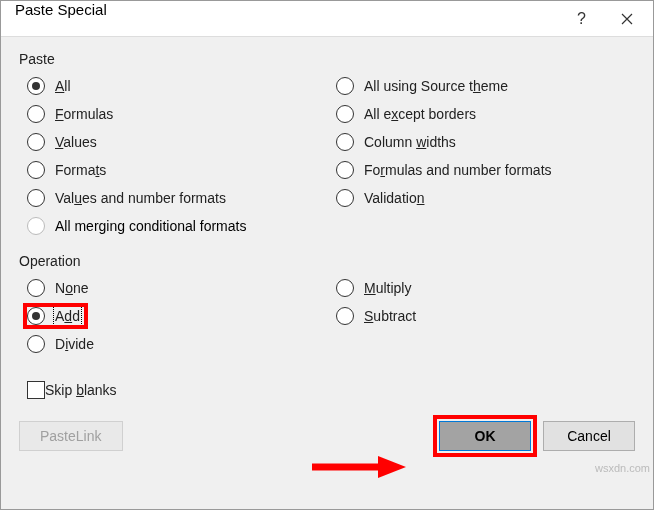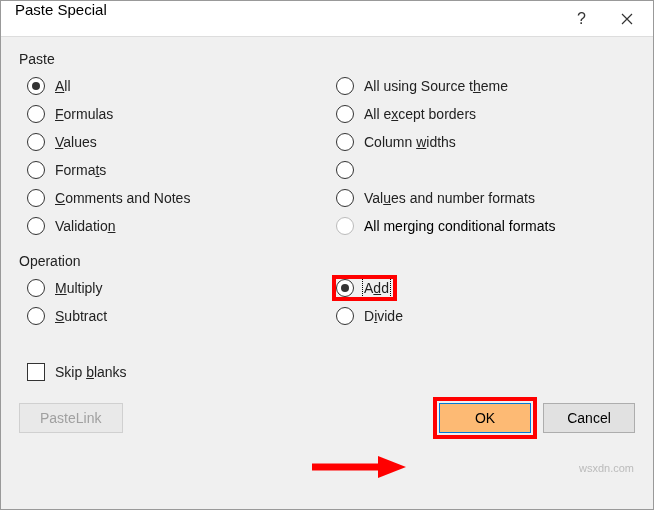--- a/index.html
+++ b/index.html
@@ -14,33 +14,33 @@
     .fieldset { margin-bottom: 10px; }
     .radio-grid { display: grid; grid-template-columns: 1fr 1fr; column-gap: 10px; row-gap: 10px; padding: 2px 0 8px 8px; }
     .radio-row { display: flex; align-items: center; gap: 10px; }
     .radio { width: 18px; height: 18px; border: 1.8px solid #333; border-radius: 50%; background: #fff; display: flex; align-items: center; justify-content: center; flex-shrink: 0; }
     .radio.selected::after { content: ""; width: 8px; height: 8px; background: #333; border-radius: 50%; }
     .radio.disabled { border-color: #bbb; }
     .rlabel { color: #222; }
     .rlabel .ul { text-decoration: underline; }
     .rlabel.disabled { color: #000000; }
     .checkbox-row { display: grid; grid-template-columns: 1fr 1fr; padding: 10px 0 0 8px; }
-    .cb-item { display: flex; align-items: center; gap: 10px; }
+    .cb-item { display: flex; align-items: center; }
     .checkbox { width: 18px; height: 18px; border: 1.5px solid #333; background: #fff; flex-shrink: 0; }
     .button-row { display: flex; align-items: center; margin-top: 22px; gap: 12px; padding-left: 0; }
     .btn { height: 30px; padding: 1px 20px; border: 1px solid #adadad; background: #e1e1e1; color: #000; display: flex; align-items: center; justify-content: center; min-width: 92px; }
     .btn.disabled { color: #a0a0a0; border-color: #d0d0d0; background: #e9e9e9; }
-    .btn.ok { border: 1px solid #0078d7; background: #fdba74; }
+    .btn.ok { border: 1px solid #0078d7; background: #a3a3a3; font-weight: bold; }
     .spacer { flex: 1; }
     .highlight-red { outline: 4px solid #ff0000; outline-offset: -2px; padding: 2px 6px 2px 2px; margin: -2px -6px -2px -2px; }
     .highlight-red-btn { outline: 4px solid #ff0000; outline-offset: 2px; }
     .dotted { outline: 1px dotted #000; outline-offset: 1px; }
     .arrow { position: absolute; left: 308px; top: 452px; pointer-events: none; }
     .arrow svg { width: 100px; height: 30px; }
-    .watermark { position: absolute; right: 20px; top: 462px; font-size: 11px; color: #bbb; font-family: Arial, sans-serif; }
+    .watermark { position: absolute; right: 4px; top: 462px; font-size: 11px; color: #bbb; font-family: Arial, sans-serif; }
   </style>
 </head>
 <body>
 
 <div class="window">
   <div class="titlebar">
     <div class="title">Paste Special</div>
     <div class="titlebtn">?</div>
     <div class="titlebtn">
       <svg viewBox="0 0 12 12">
@@ -81,26 +81,23 @@
           <div class="radio"></div>
           <span class="rlabel">Column <span class="ul">w</span>idths</span>
         </div>
 
         <div class="radio-row">
           <div class="radio"></div>
           <span class="rlabel">Forma<span class="ul">t</span>s</span>
         </div>
         <div class="radio-row">
           <div class="radio"></div>
+          <span class="rlabel">Fo<span class="ul">r</span>mulas and number formats</span>
         </div>
 
-        <div class="radio-row">
-          <div class="radio"></div>
-          <span class="rlabel"><span class="ul">C</span>omments and Notes</span>
-        </div>
         <div class="radio-row">
           <div class="radio"></div>
           <span class="rlabel">Val<span class="ul">u</span>es and number formats</span>
         </div>
 
         <div class="radio-row">
           <div class="radio"></div>
           <span class="rlabel">Validatio<span class="ul">n</span></span>
         </div>
         <div class="radio-row">
@@ -108,20 +105,24 @@
           <span class="rlabel disabled">All merging conditional formats</span>
         </div>
 
       </div>
     </div>
 
     <div class="fieldset">
       <div class="section-label">Operation</div>
       <div class="radio-grid">
 
+        <div class="radio-row">
+          <div class="radio"></div>
+          <span class="rlabel">N<span class="ul">o</span>ne</span>
+        </div>
         <div class="radio-row">
           <div class="radio"></div>
           <span class="rlabel"><span class="ul">M</span>ultiply</span>
         </div>
 
         <div class="radio-row highlight-red" style="width:fit-content;">
           <div class="radio selected"></div>
           <span class="rlabel dotted">A<span class="ul">d</span>d</span>
         </div>
         <div class="radio-row">

